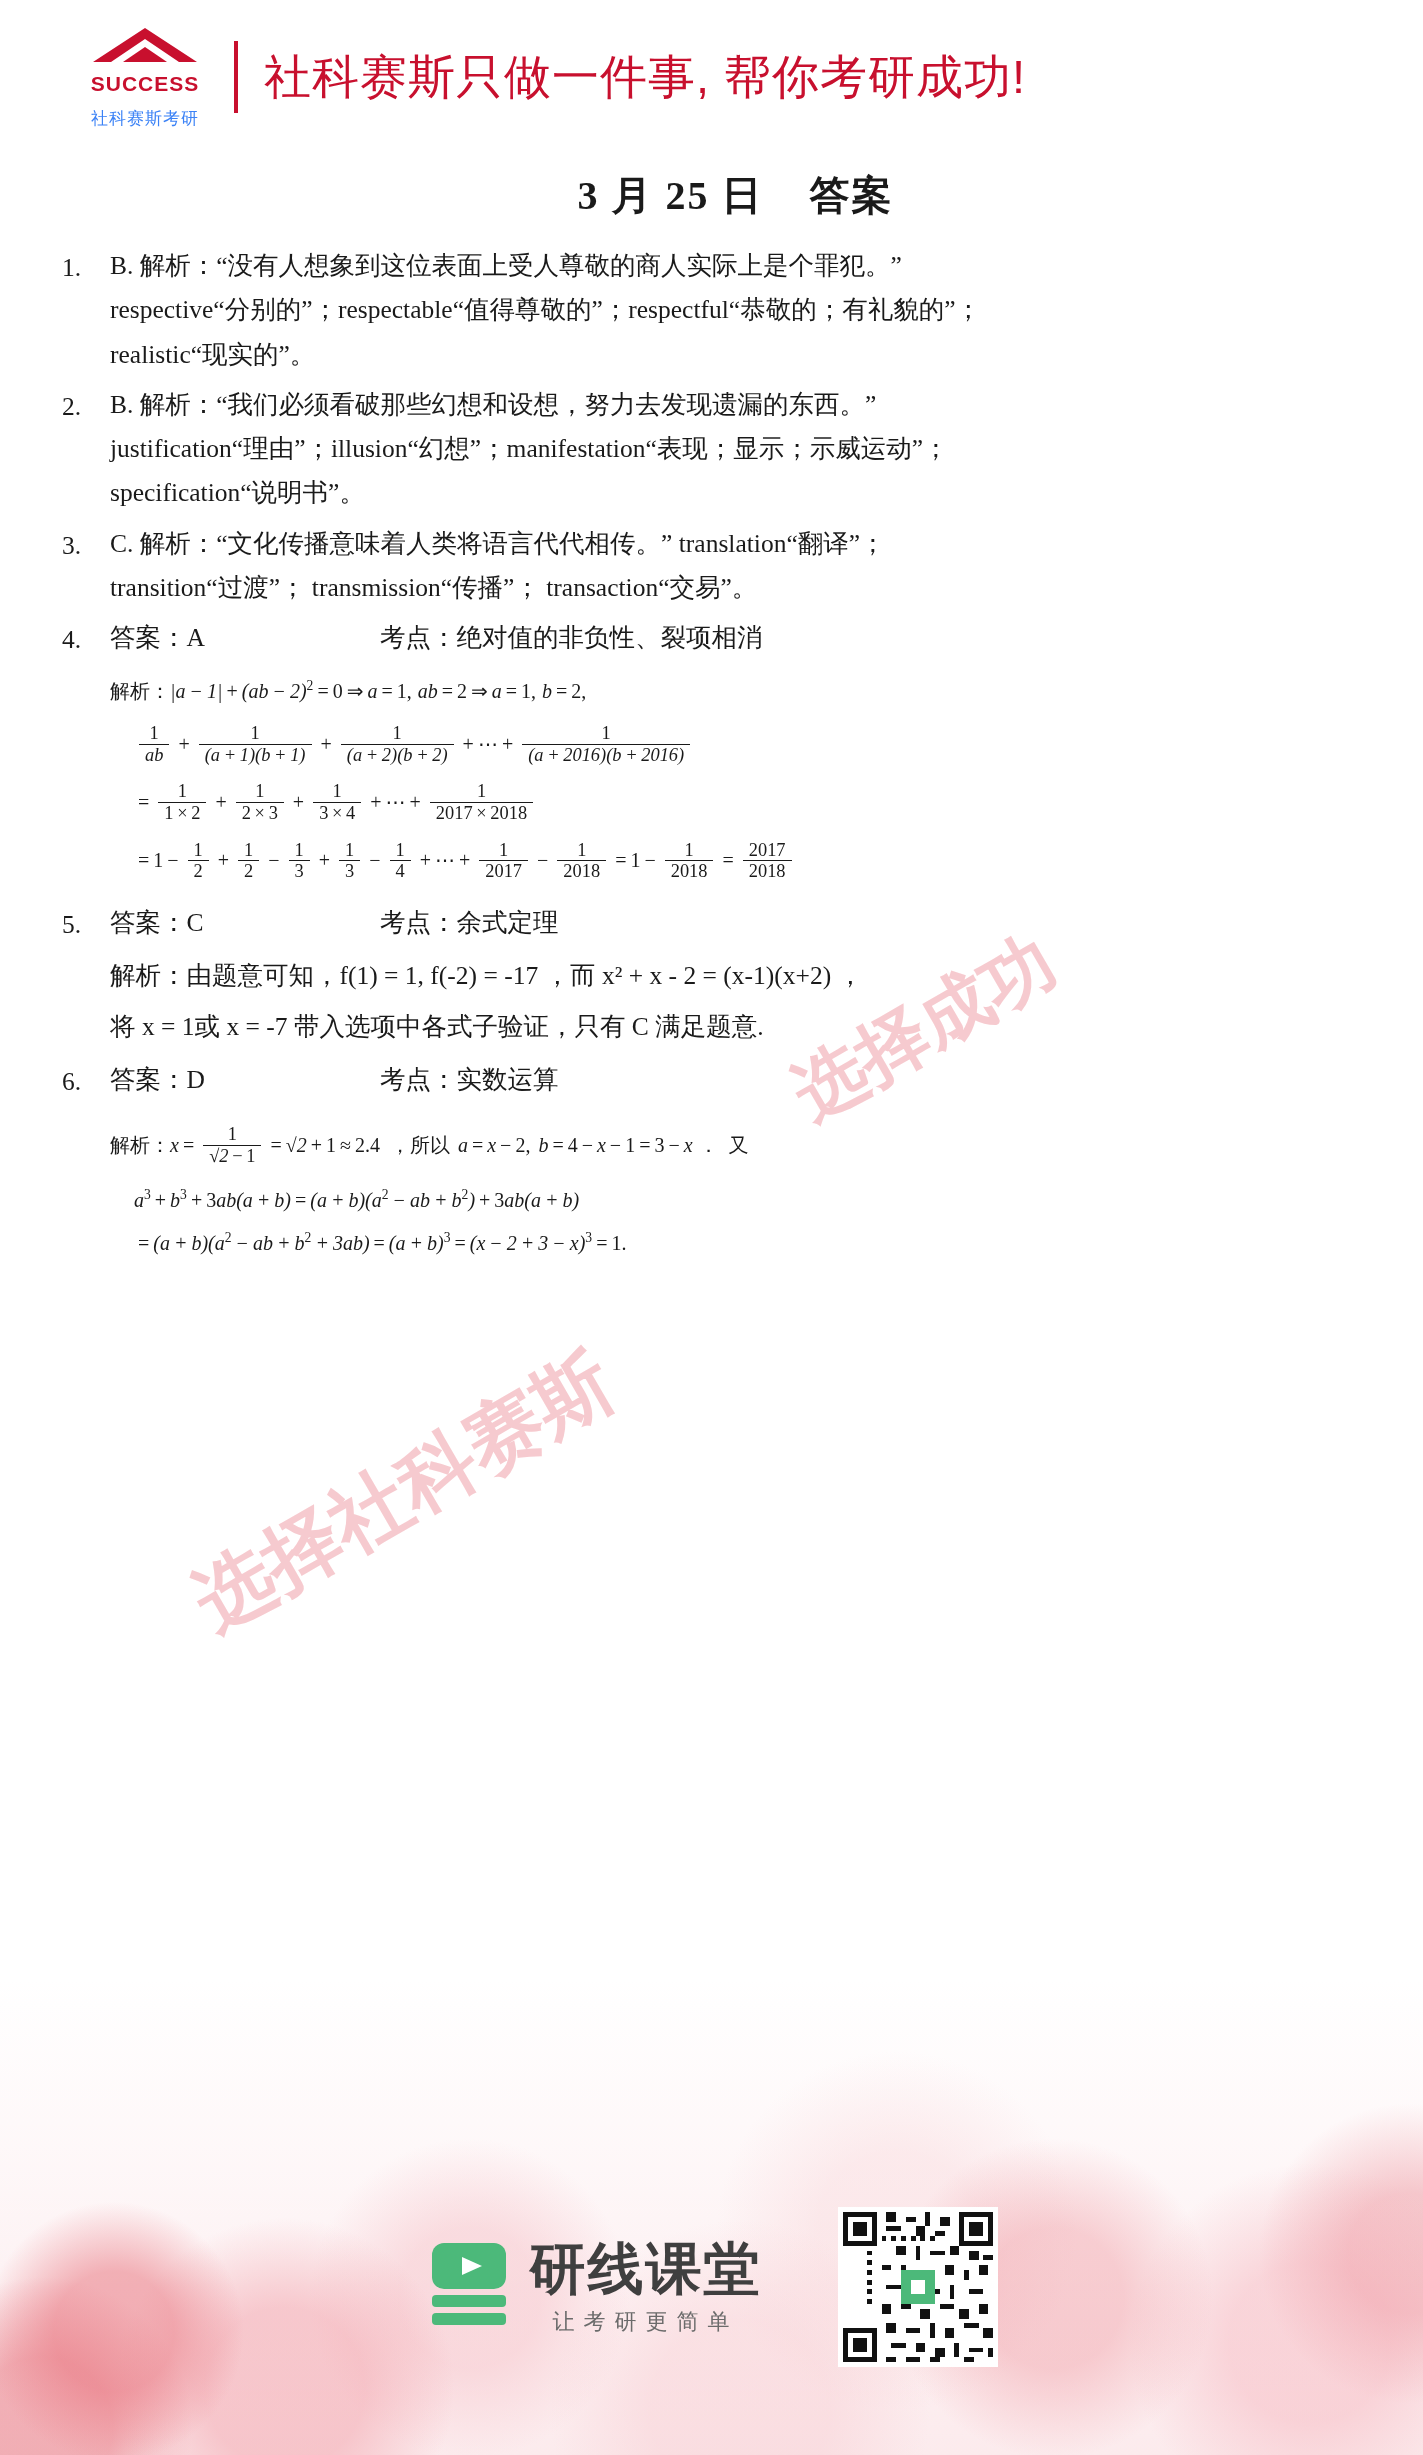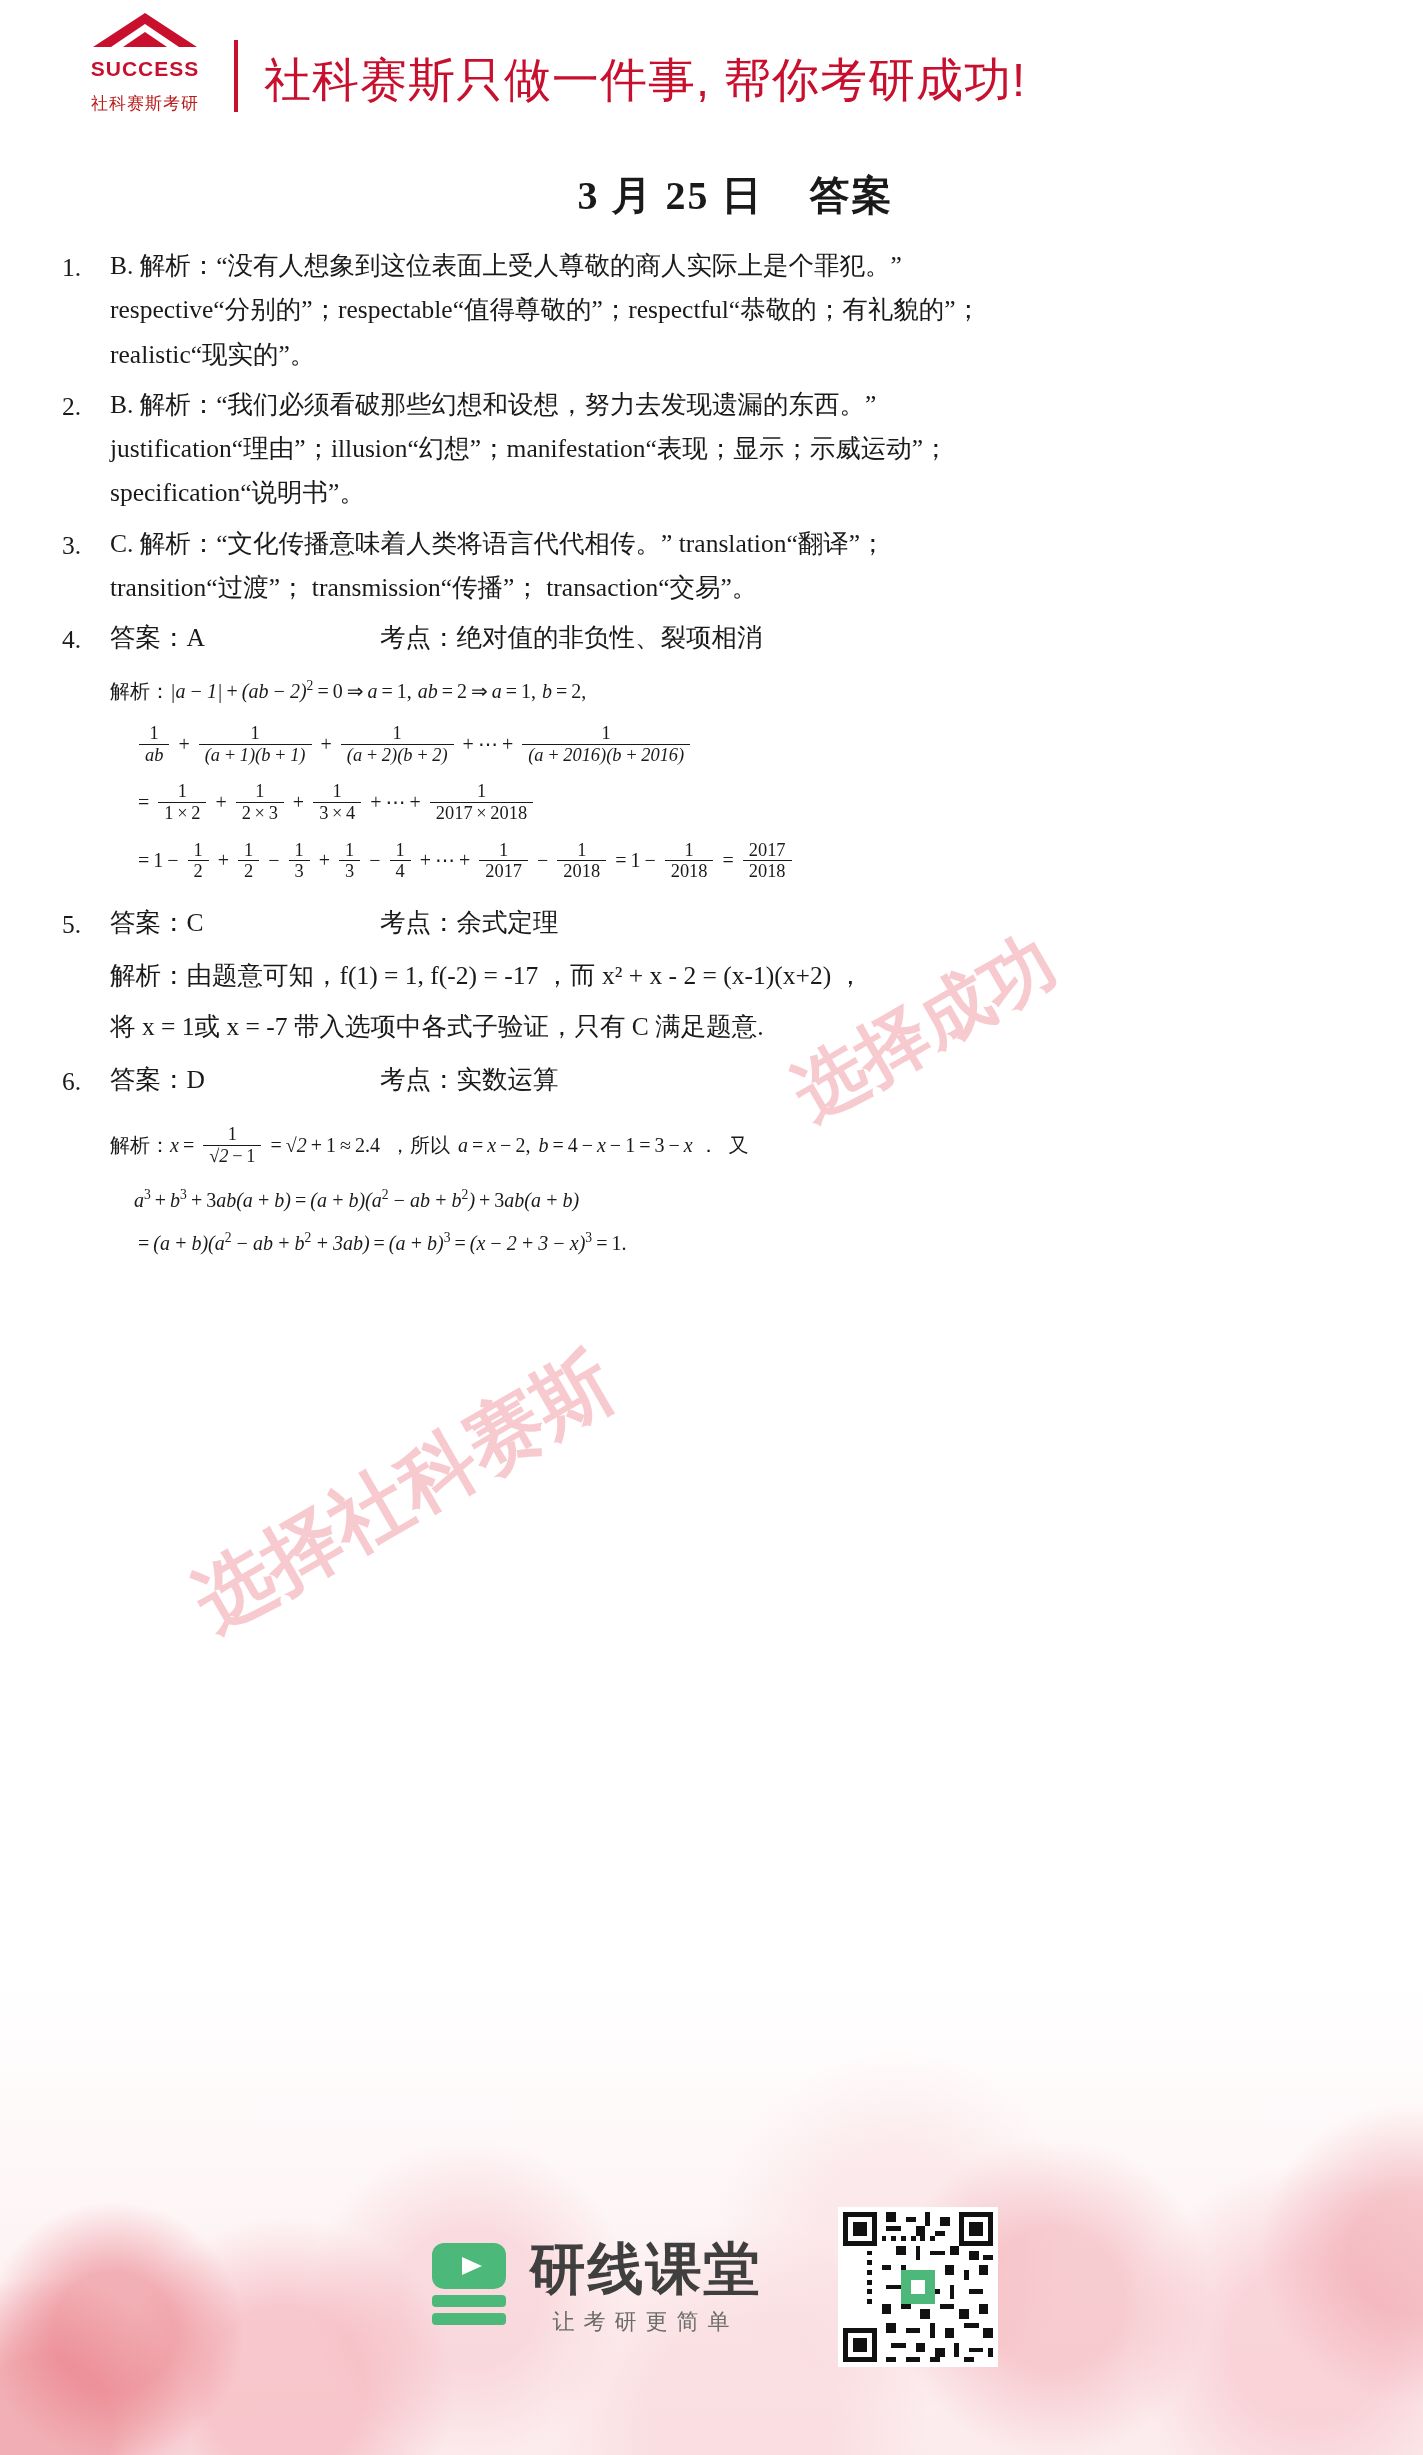--- a/index.html
+++ b/index.html
@@ -61,21 +61,21 @@
       radial-gradient(circle at 99% 64%, rgba(230,110,122,.35) 0 60px, rgba(230,110,122,0) 150px),
       radial-gradient(circle at 63% 60%, rgba(248,208,212,.35) 0 80px, rgba(248,208,212,0) 180px),
       linear-gradient(to top, rgba(247,205,210,.40), rgba(255,255,255,0) 85%);
   }
 
   
   .header {
     position: relative;
     z-index: 2;
     display: flex;
-    align-items: flex-end;
+    align-items: center;
     padding: 42px 0 0 70px;
     height: 112px;
     box-sizing: border-box;
   }
   .logo {
     width: 150px;
     display: flex;
     flex-direction: column;
     align-items: center;
     line-height: 1;
@@ -92,21 +92,21 @@
     font-weight: 700;
     font-size: 21px;
     letter-spacing: 1px;
     color: #c8102e;
   }
   .logo-cn {
     margin-top: 16px;
     font-family: Liberation Serif, serif;
     font-size: 17px;
     letter-spacing: 1px;
-    color: #b91c1c;
+    color: #3b82f6;
   }
   .logo-divider {
     width: 4px;
     height: 72px;
     background: #c8102e;
     margin: 0 26px 0 14px;
   }
   .header-slogan {
     font-family: "Liberation Sans", sans-serif;
     font-weight: 400;

